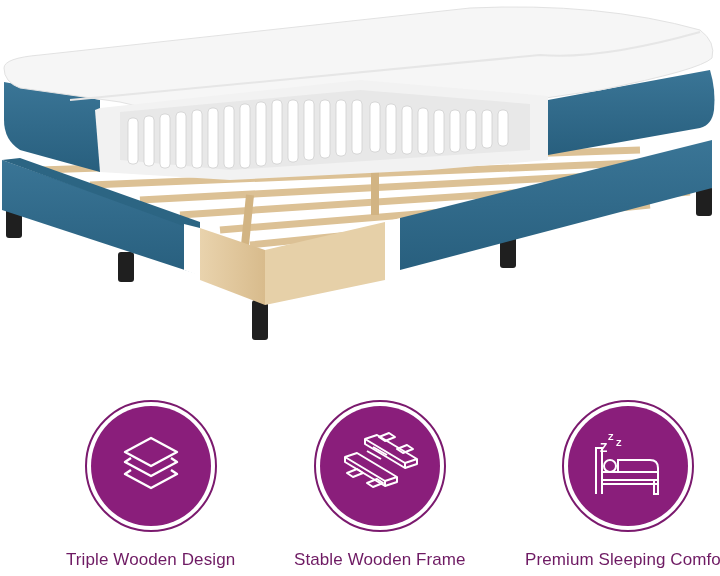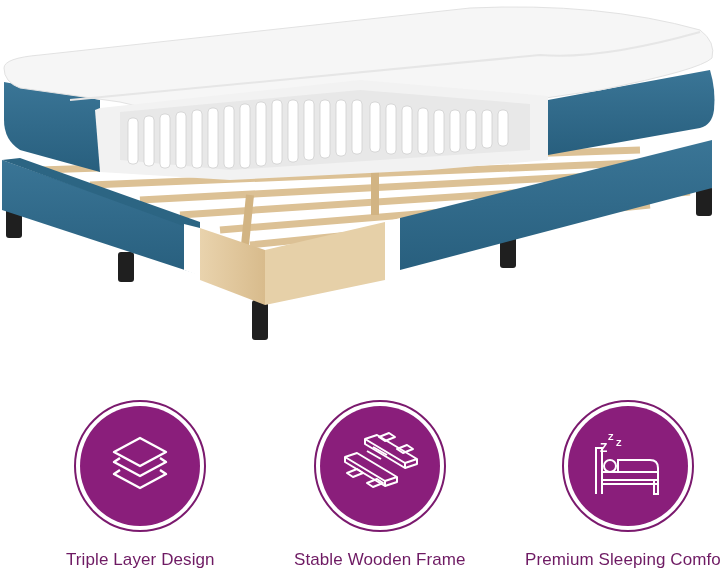--- a/index.html
+++ b/index.html
@@ -103,21 +103,21 @@
       <div class="badge-inner">
         <svg width="76" height="76" viewBox="0 0 76 76">
           <g fill="none" stroke="#ffffff" stroke-width="2.4" stroke-linejoin="round">
             <polygon points="38,10 64,24 38,38 12,24"></polygon>
             <polyline points="18,30 12,34 38,48 64,34 58,30"></polyline>
             <polyline points="18,42 12,46 38,60 64,46 58,42"></polyline>
           </g>
         </svg>
       </div>
     </div>
-    <div class="label">Triple Layer Design</div>
+    <div class="label">Triple Wooden Design</div>
   </div>
 
   <div class="feature" style="left:294px;justify-content:flex-end;">
     <div class="badge">
       <div class="badge-inner">
         <svg width="86" height="70" viewBox="0 0 86 70">
           <g fill="none" stroke="#ffffff" stroke-width="2" stroke-linejoin="round">
             <polygon points="28,8 40,4 80,28 68,32"></polygon>
             <polyline points="28,8 28,13 68,37 68,32"></polyline>
             <polyline points="68,37 80,33 80,28"></polyline>

